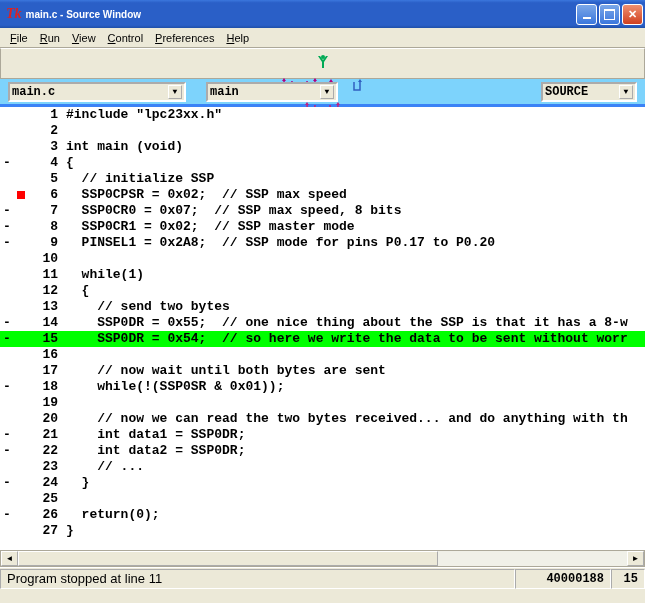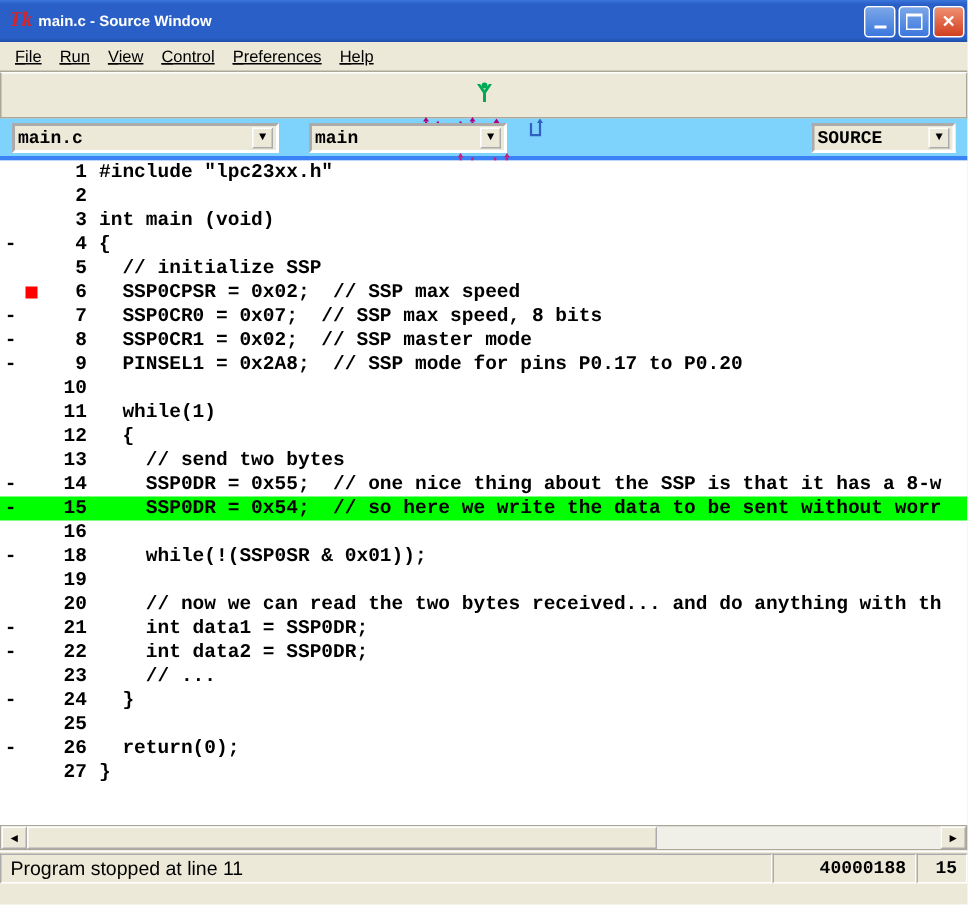--- a/index.html
+++ b/index.html
@@ -10,21 +10,21 @@
   .title-text { flex: 1; font-size: 10px; }
   .win-btns { display: flex; gap: 2px; }
   .win-btn { width: 21px; height: 21px; border: 1px solid #fff; border-radius: 3px; display: flex; align-items: center; justify-content: center; font-weight: bold; font-size: 12px; color: white; }
   .win-min, .win-max { background: linear-gradient(to bottom, #7ba7e8, #3b77dd); }
   .win-close { background: linear-gradient(to bottom, #f09070, #d04020); }
   .win-min::before { content: ""; width: 8px; height: 2px; background: white; margin-top: 8px; }
   .win-max::before { content: ""; width: 9px; height: 8px; border: 1px solid white; border-top: 2px solid white; }
   .win-close::before { content: "✕"; font-size: 11px; }
   
   .menu-bar { height: 20px; background: #ece9d8; display: flex; align-items: center; padding: 0 4px; border-bottom: 1px solid #aca899; }
-  .menu-item { padding: 2px 6px; text-decoration: underline; cursor: pointer; }
+  .menu-item { padding: 2px 6px; cursor: pointer; }
   .menu-item::first-letter { text-decoration: underline; }
   
   .toolbar { height: 31px; background: #ece9d8; border: 1px solid #aca899; border-top: 1px solid #fff; display: flex; align-items: center; padding: 2px 4px; gap: 1px; flex-direction: column; }
   .tool-group { display: flex; align-items: center; gap: 1px; padding: 0 2px; }
   .tool-sep { width: 2px; height: 22px; border-left: 1px solid #aca899; border-right: 1px solid #fff; margin: 0 3px; }
   .tool-btn { width: 22px; height: 22px; display: flex; align-items: center; justify-content: center; cursor: pointer; border: 1px solid transparent; }
   .tool-btn svg { width: 16px; height: 16px; }
   .find-lbl { font-family: "Courier New", monospace; font-weight: bold; font-size: 13px; margin: 0 4px; }
   .find-box { width: 98px; height: 20px; border: 2px inset #fff; background: #ece9d8; }
   
@@ -230,20 +230,21 @@
     <div class="code-line"><span class="gutter-mark">-</span><span class="gutter-bp"></span><span class="line-num">7</span><span class="code-text">  SSP0CR0 = 0x07;  // SSP max speed, 8 bits</span></div>
     <div class="code-line"><span class="gutter-mark">-</span><span class="gutter-bp"></span><span class="line-num">8</span><span class="code-text">  SSP0CR1 = 0x02;  // SSP master mode</span></div>
     <div class="code-line"><span class="gutter-mark">-</span><span class="gutter-bp"></span><span class="line-num">9</span><span class="code-text">  PINSEL1 = 0x2A8;  // SSP mode for pins P0.17 to P0.20</span></div>
     <div class="code-line"><span class="gutter-mark"></span><span class="gutter-bp"></span><span class="line-num">10</span><span class="code-text"></span></div>
     <div class="code-line"><span class="gutter-mark"></span><span class="gutter-bp"></span><span class="line-num">11</span><span class="code-text">  while(1)</span></div>
     <div class="code-line"><span class="gutter-mark"></span><span class="gutter-bp"></span><span class="line-num">12</span><span class="code-text">  {</span></div>
     <div class="code-line"><span class="gutter-mark"></span><span class="gutter-bp"></span><span class="line-num">13</span><span class="code-text">    // send two bytes</span></div>
     <div class="code-line"><span class="gutter-mark">-</span><span class="gutter-bp"></span><span class="line-num">14</span><span class="code-text">    SSP0DR = 0x55;  // one nice thing about the SSP is that it has a 8-w</span></div>
     <div class="code-line hl"><span class="gutter-mark">-</span><span class="gutter-bp"></span><span class="line-num">15</span><span class="code-text">    SSP0DR = 0x54;  // so here we write the data to be sent without worr</span></div>
     <div class="code-line"><span class="gutter-mark"></span><span class="gutter-bp"></span><span class="line-num">16</span><span class="code-text"></span></div>
+    <div class="code-line"><span class="gutter-mark"></span><span class="gutter-bp"></span><span class="line-num">17</span><span class="code-text">    // now wait until both bytes are sent</span></div>
     <div class="code-line"><span class="gutter-mark">-</span><span class="gutter-bp"></span><span class="line-num">18</span><span class="code-text">    while(!(SSP0SR &amp; 0x01));</span></div>
     <div class="code-line"><span class="gutter-mark"></span><span class="gutter-bp"></span><span class="line-num">19</span><span class="code-text"></span></div>
     <div class="code-line"><span class="gutter-mark"></span><span class="gutter-bp"></span><span class="line-num">20</span><span class="code-text">    // now we can read the two bytes received... and do anything with th</span></div>
     <div class="code-line"><span class="gutter-mark">-</span><span class="gutter-bp"></span><span class="line-num">21</span><span class="code-text">    int data1 = SSP0DR;</span></div>
     <div class="code-line"><span class="gutter-mark">-</span><span class="gutter-bp"></span><span class="line-num">22</span><span class="code-text">    int data2 = SSP0DR;</span></div>
     <div class="code-line"><span class="gutter-mark"></span><span class="gutter-bp"></span><span class="line-num">23</span><span class="code-text">    // ...</span></div>
     <div class="code-line"><span class="gutter-mark">-</span><span class="gutter-bp"></span><span class="line-num">24</span><span class="code-text">  }</span></div>
     <div class="code-line"><span class="gutter-mark"></span><span class="gutter-bp"></span><span class="line-num">25</span><span class="code-text"></span></div>
     <div class="code-line"><span class="gutter-mark">-</span><span class="gutter-bp"></span><span class="line-num">26</span><span class="code-text">  return(0);</span></div>
     <div class="code-line"><span class="gutter-mark"></span><span class="gutter-bp"></span><span class="line-num">27</span><span class="code-text">}</span></div>

